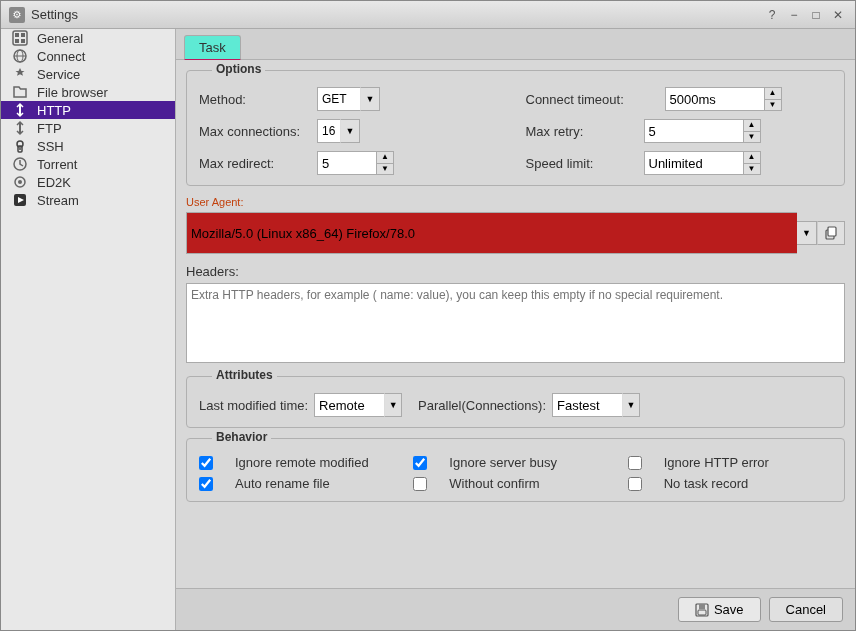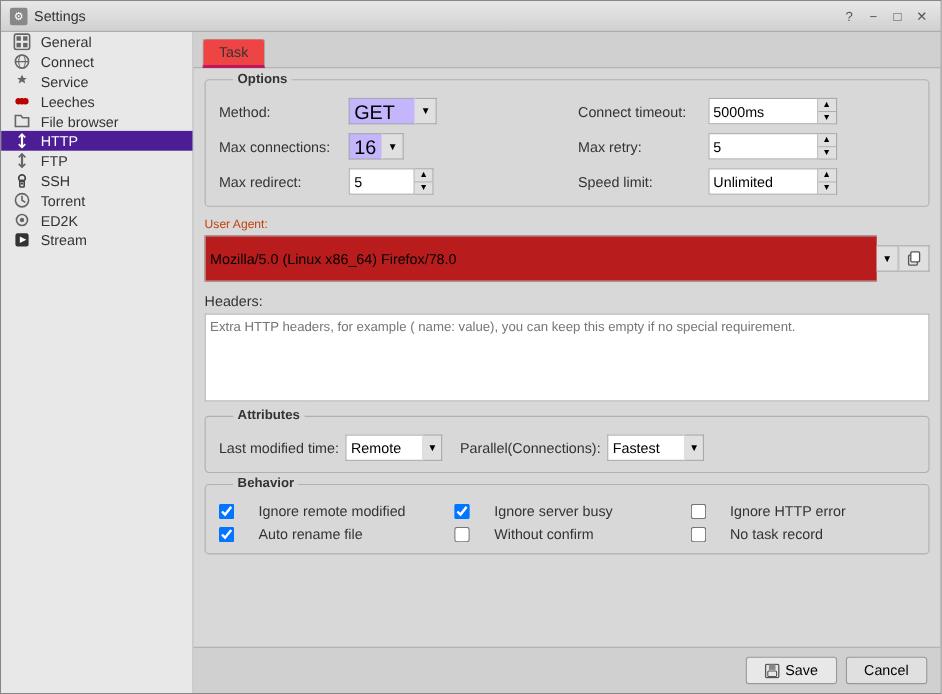--- a/index.html
+++ b/index.html
@@ -128,22 +128,22 @@
       padding: 4px 14px;
       background: #c8c8c8;
       border: 1px solid #aaa;
       border-bottom: none;
       cursor: pointer;
       font-size: 13px;
       color: #333;
       border-radius: 3px 3px 0 0;
     }
     .tab.active {
-      background: #ef4444;
-      border-bottom: 3px solid #be185d;
+      background: #5eead4;
+      border-bottom: 1px solid #be185d;
       margin-bottom: -1px;
       z-index: 1;
     }
 
     
     .panel-content {
       flex: 1;
       padding: 10px;
       overflow-y: auto;
       display: flex;
@@ -204,22 +204,22 @@
     }
     select { cursor: pointer; }
 
     .select-with-arrow {
       display: flex;
       align-items: stretch;
     }
     .select-field {
       flex: 1;
       border: 1px solid #aaa;
-      background: #c4b5fd;
-      font-size: 18px;
+      background: #ffffff;
+      font-size: 12px;
       padding: 2px 4px;
       height: 24px;
       border-right: none;
       appearance: none;
       -webkit-appearance: none;
     }
     .select-arrow {
       width: 20px;
       background: #e0e0e0;
       border: 1px solid #aaa;
@@ -483,30 +483,20 @@
         <span class="sidebar-icon">
           <svg width="16" height="16" viewBox="0 0 16 16">
               <path d="M8 2L9.5 5h3l-2.4 1.8.9 3L8 8.2l-3 1.6.9-3L3.5 5h3z" fill="#666"></path>
             </svg>
         </span>
         <span class="sidebar-label">Service</span>
       </button>
       <button class="sidebar-item">
         <span class="sidebar-icon">
           <svg width="16" height="16" viewBox="0 0 16 16">
-              <circle cx="5" cy="8" r="3" fill="#b00"></circle>
-              <circle cx="11" cy="8" r="3" fill="#b00"></circle>
-              <line x1="8" y1="5" x2="8" y2="11" stroke="#b00" stroke-width="2"></line>
-            </svg>
-        </span>
-        <span class="sidebar-label">Leeches</span>
-      </button>
-      <button class="sidebar-item">
-        <span class="sidebar-icon">
-          <svg width="16" height="16" viewBox="0 0 16 16">
               <path d="M2 3h5l1.5 2H14v8H2z" fill="none" stroke="#666" stroke-width="1.5"></path>
             </svg>
         </span>
         <span class="sidebar-label">File browser</span>
       </button>
       <button class="sidebar-item active">
         <span class="sidebar-icon">
           <svg width="16" height="16" viewBox="0 0 16 16">
               <line x1="8" y1="2" x2="8" y2="14" stroke="white" stroke-width="2"></line>
               <polyline points="5,5 8,2 11,5" fill="none" stroke="white" stroke-width="1.5"></polyline>
@@ -586,21 +576,21 @@
                   <option>PUT</option>
                   <option>HEAD</option>
                 </select>
                 <div class="select-arrow">▼</div>
               </div>
             </div>
 
             <div class="form-row">
               <span class="form-label">Connect timeout:</span>
               <div class="spin-input">
-                <input type="text" class="spin-field" style="width: 100px;" value="5000ms">
+                <input type="text" class="spin-field" style="width: 100px; margin-left: 21px;" value="5000ms">
                 <div class="spin-btns">
                   <button class="spin-btn">▲</button>
                   <button class="spin-btn">▼</button>
                 </div>
               </div>
             </div>
 
             <div class="form-row">
               <span class="form-label">Max connections:</span>
               <div class="select-with-arrow">

